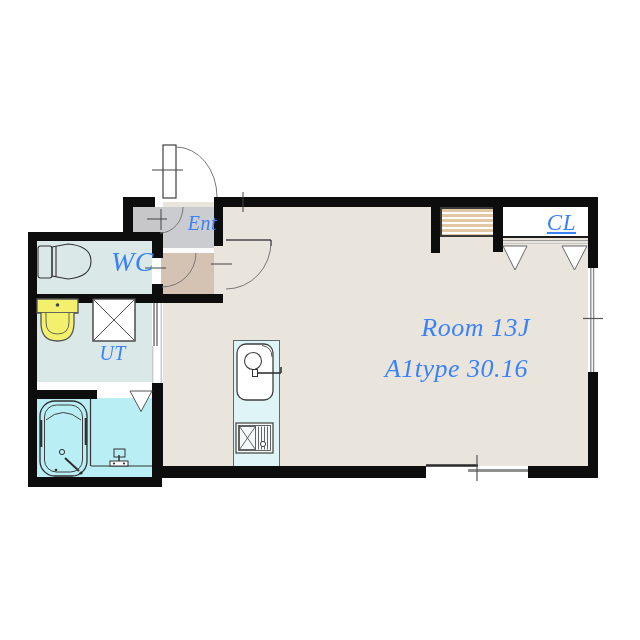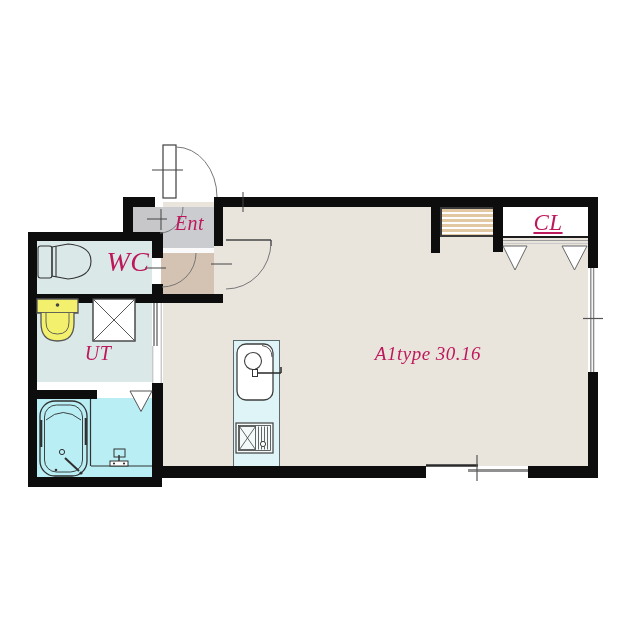--- a/index.html
+++ b/index.html
@@ -1,20 +1,20 @@
 <!DOCTYPE html>
 <html><head>
 <meta charset="utf-8">
 <style>
   html,body{margin:0;padding:0;background:#fff;}
   .plan{position:relative;width:640px;height:640px;background:#ffffff;overflow:hidden;
         font-family:"Liberation Serif",serif;}
   .floor{position:absolute;}
   .wall{position:absolute;background:#0d0d0d;}
-  .lbl{position:absolute;font-style:italic;color:#be185d;text-align:center;
+  .lbl{position:absolute;font-style:italic;color:#3b82f6;text-align:right;
        font-family:"Liberation Serif",serif;letter-spacing:0.5px;line-height:1;}
   .overlay{position:absolute;left:0;top:0;pointer-events:none;}
   .shelf{position:absolute;border:2px solid #3b3b3b;
          background:repeating-linear-gradient(180deg,#e2c8a2 0 3.5px,#fdfdfd 3.5px 5px);}
   .clbox{position:absolute;background:#ffffff;border-bottom:2px solid #1c1c1c;}
   .winwhite{position:absolute;background:#ffffff;}
 </style>
 </head>
 <body>
 
@@ -170,14 +170,15 @@
       <line x1="426" y1="465.5" x2="478" y2="465.5" stroke="#2a2a2a" stroke-width="2.4"></line>
       <line x1="468" y1="470.5" x2="528" y2="470.5" stroke="#909090" stroke-width="2.8"></line>
       <line x1="477" y1="455" x2="477" y2="481" stroke="#555" stroke-width="1.2"></line>
     </g>
   </svg>
 
   <div class="lbl" style="left:162px;top:213px;width:55px;font-size:20px;">Ent</div>
   <div class="lbl" style="left:102px;top:248px;width:52px;font-size:28px;">WC</div>
   <div class="lbl" style="left:70px;top:343px;width:56px;font-size:20px;">UT</div>
   <div class="lbl" style="left:520px;top:211px;width:56px;font-size:23px;text-decoration:underline;">CL</div>
-  <div class="lbl" style="left:328px;top:344px;width:200px;font-size:19px;">A1type 30.16</div>
+  <div class="lbl" style="left:330px;top:315px;width:200px;font-size:26px;">Room 13J</div>
+  <div class="lbl" style="left:328px;top:356px;width:200px;font-size:26px;">A1type 30.16</div>
 </div>
 
 </body></html>

